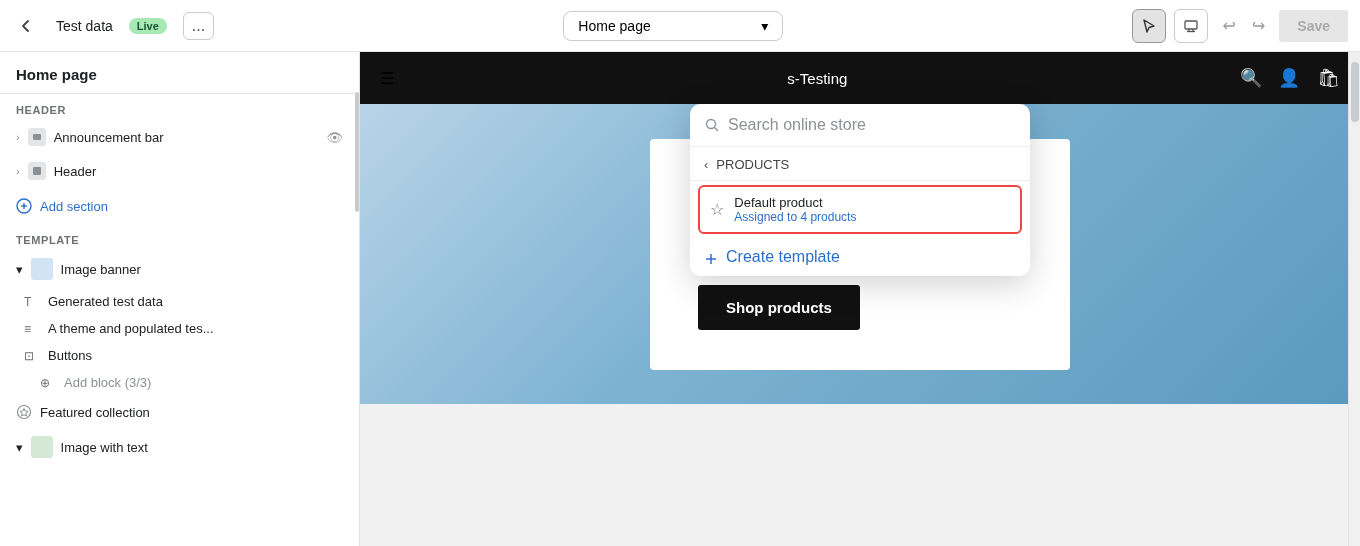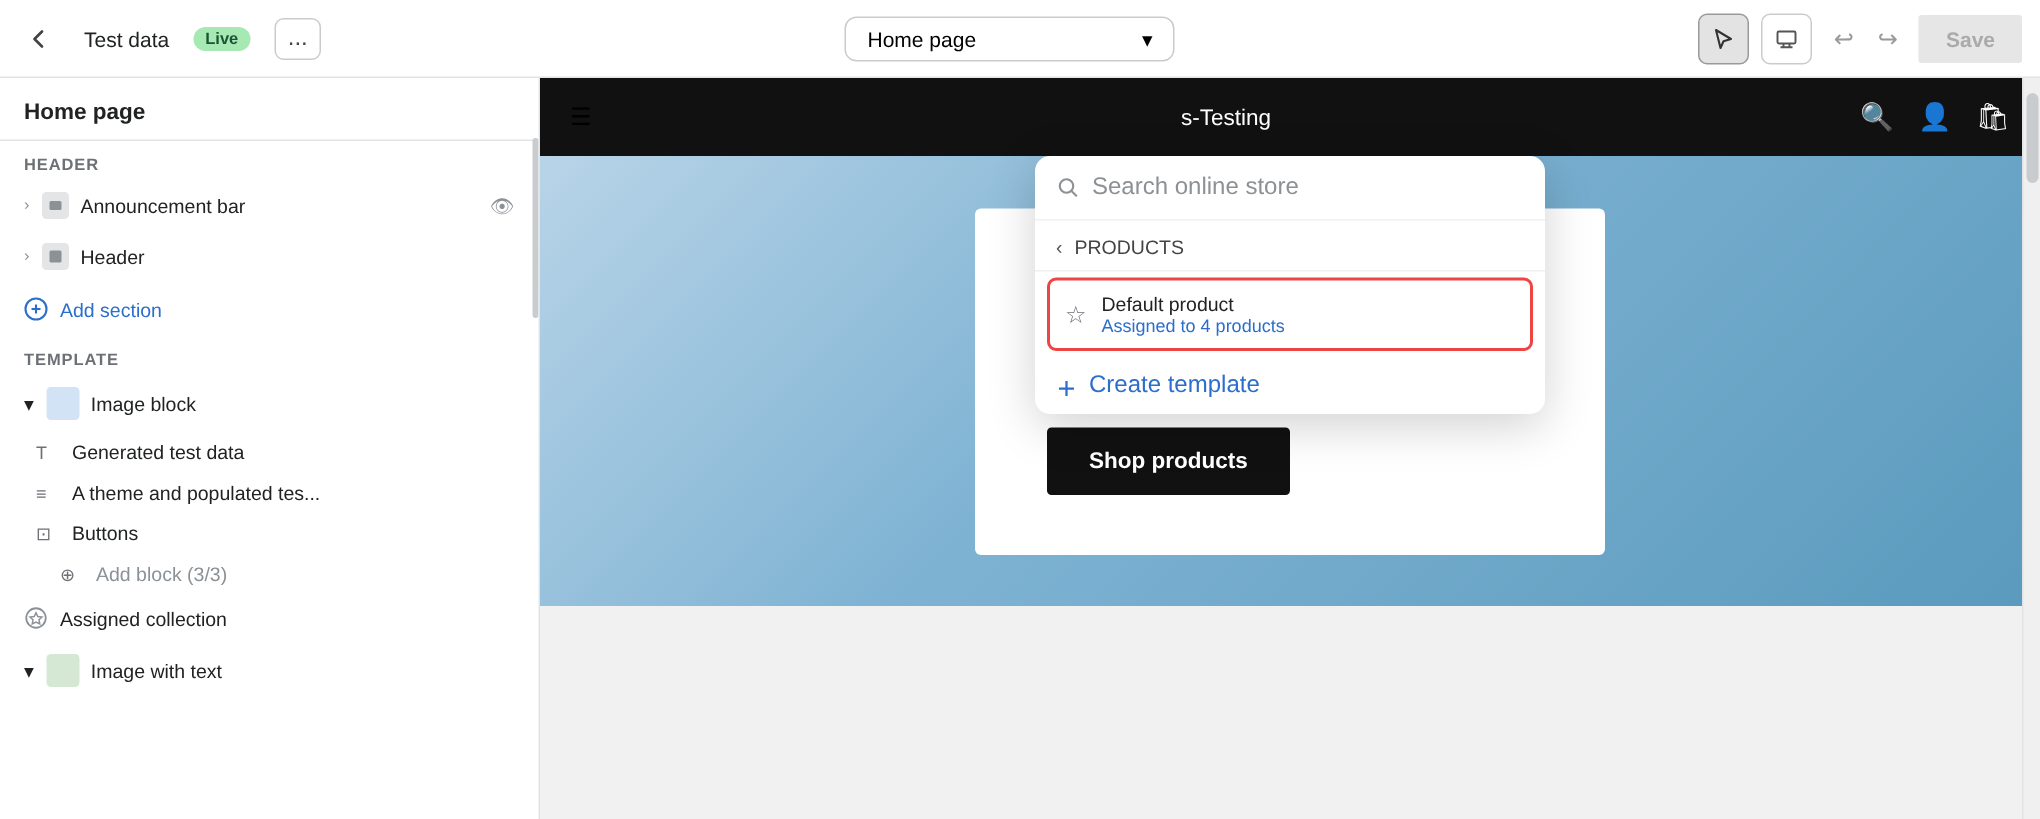--- a/index.html
+++ b/index.html
@@ -176,21 +176,21 @@
           <line x1="5" y1="8" x2="11" y2="8" stroke="#2c6ecb" stroke-width="1.4"></line>
         </svg>
       <span>Add section</span>
     </div>
 
     <div class="section-group-label">TEMPLATE</div>
 
     <div class="image-banner-row">
       <span class="chevron">▾</span>
       <div class="thumb"></div>
-      <span>Image block</span>
+      <span>Image banner</span>
     </div>
 
     <div class="template-item">
       <span class="t-icon">T</span>
       <span>Generated test data</span>
     </div>
 
     <div class="template-item">
       <span class="t-icon">≡</span>
       <span>A theme and populated tes...</span>
@@ -204,21 +204,21 @@
     <div class="template-item sub">
       <span class="t-icon">⊕</span>
       <span>Add block (3/3)</span>
     </div>
 
     <div class="sidebar-item">
       <svg width="16" height="16" viewBox="0 0 16 16" fill="none">
           <circle cx="8" cy="8" r="6.5" stroke="#8c9196" stroke-width="1.2"></circle>
           <path d="M8 4.5 L9.2 7 L12 7.3 L10 9.2 L10.5 12 L8 10.7 L5.5 12 L6 9.2 L4 7.3 L6.8 7 Z" stroke="#8c9196" stroke-width="1" fill="none"></path>
         </svg>
-      <span>Assigned collection</span>
+      <span>Featured collection</span>
     </div>
 
     <div class="image-banner-row">
       <span class="chevron">▾</span>
       <div class="thumb" style="background:#d5e8d4;"></div>
       <span>Image with text</span>
     </div>
 
     <div class="scroll-thumb"></div>
   </div>

